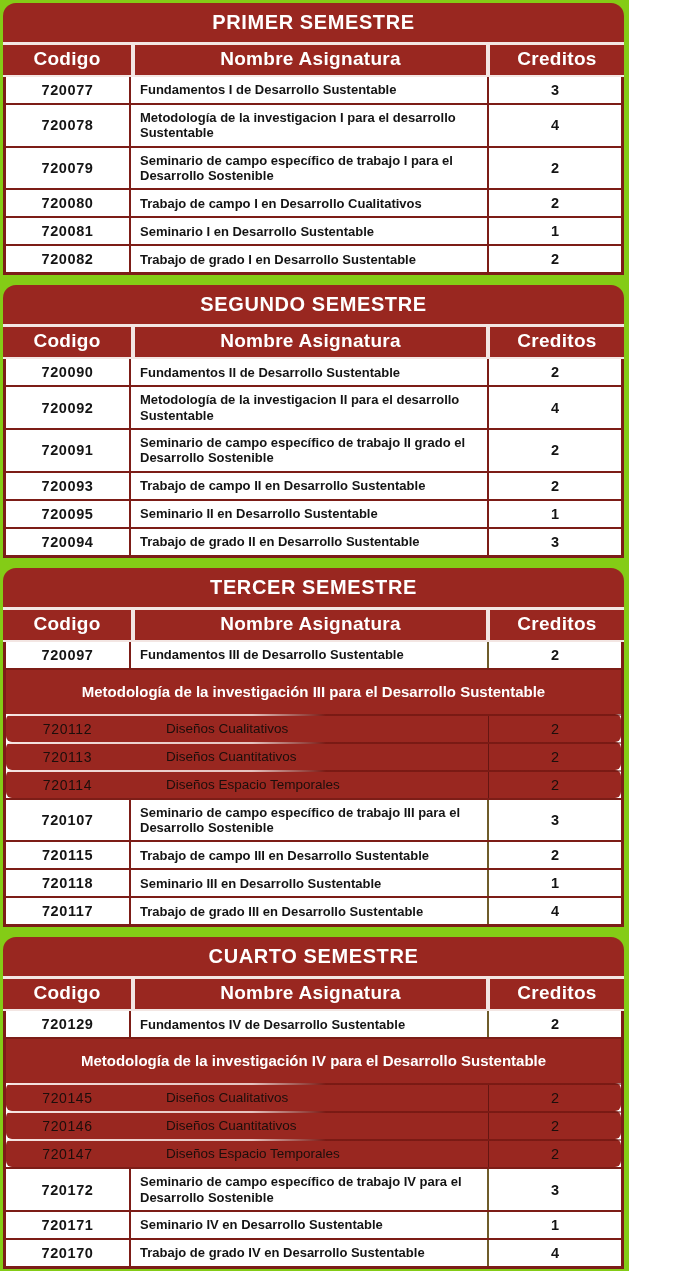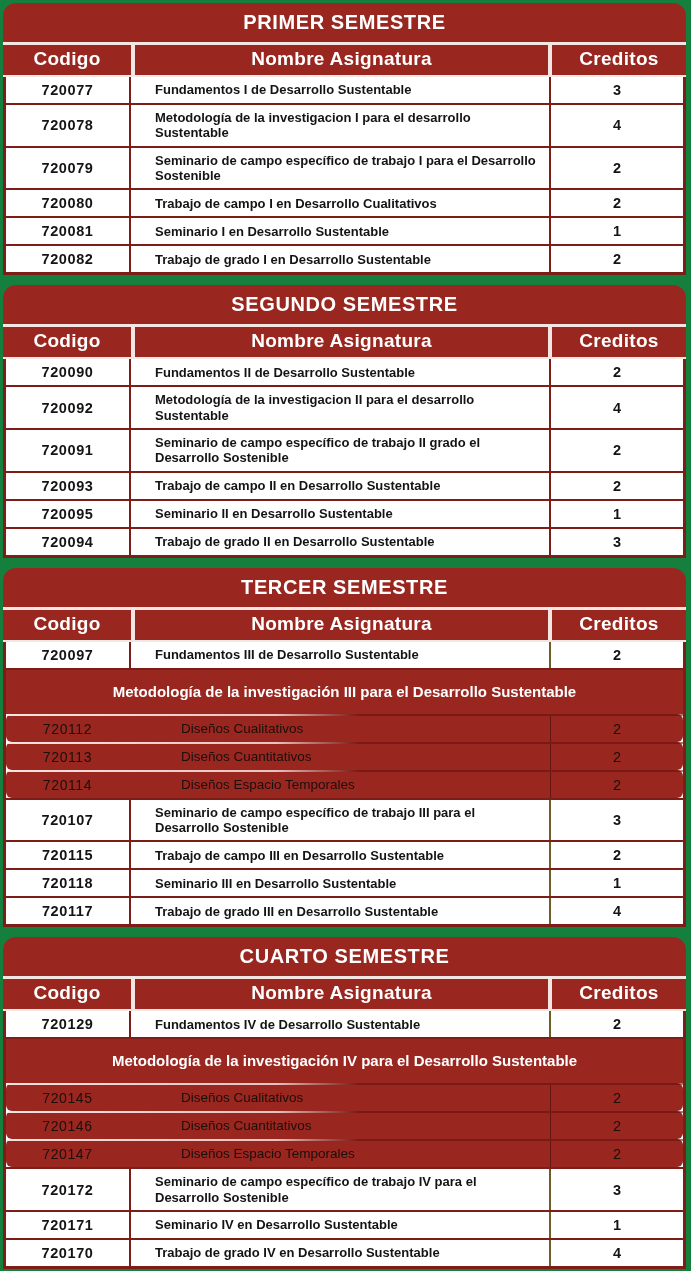--- a/index.html
+++ b/index.html
@@ -11,23 +11,23 @@
     --credsep:#7c1d17;
   }
   *{box-sizing:border-box;margin:0;padding:0;}
   html,body{background:#ffffff;}
   body{
     width:692px;
     font-family:"Liberation Sans", sans-serif;
     -webkit-font-smoothing:antialiased;
   }
   .page{
-    width:691px;
+    width:629px;
     padding:3px 5px 2px 3px;
-    background:#15803d;
+    background:#84cc16;
   }
   .sem{
     margin-bottom:10px;
   }
   .sem:last-child{margin-bottom:0;}
   .sem-title{
     background:var(--maroon);
     color:#ffffff;
     font-weight:bold;
     font-size:20px;
@@ -73,21 +73,20 @@
     letter-spacing:.6px;
     padding:5px 2px;
     border-right:2px solid var(--grid);
   }
   .cell.name{
     font-weight:bold;
     font-size:13px;
     line-height:1.18;
     padding:5px 10px 5px 9px;
     border-right:2px solid var(--credsep);
-    margin-left:15px;
   }
   .cell.cred{
     justify-content:center;
     font-weight:bold;
     font-size:14.5px;
     padding:5px 2px;
   }
   
   .row.hl{background:var(--maroon);color:var(--hl-ink);}
   .row.hl .cell{font-weight:normal;}

